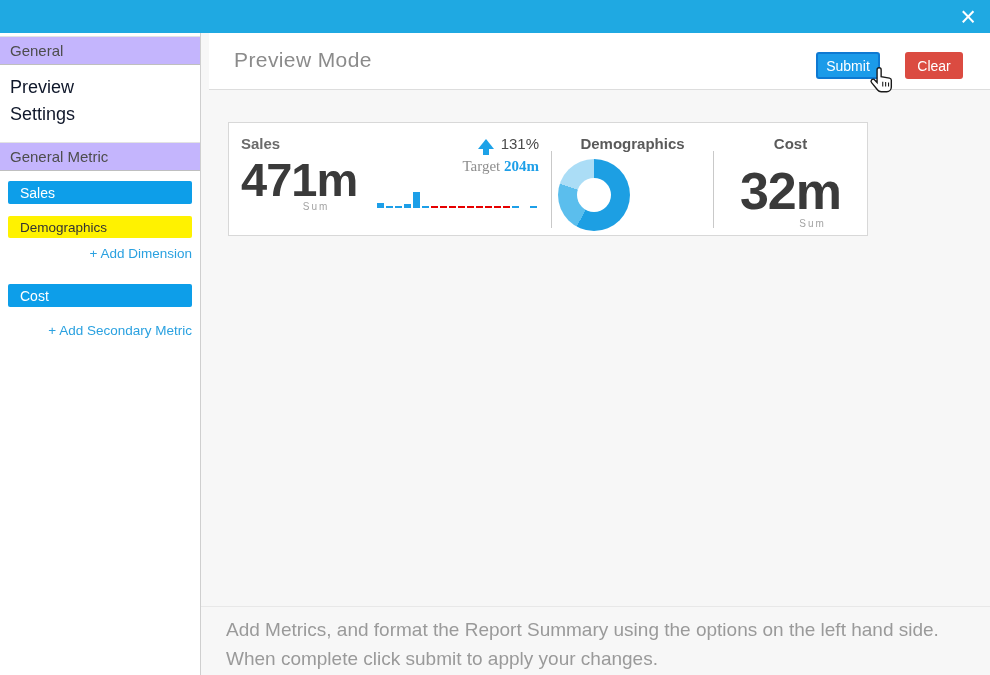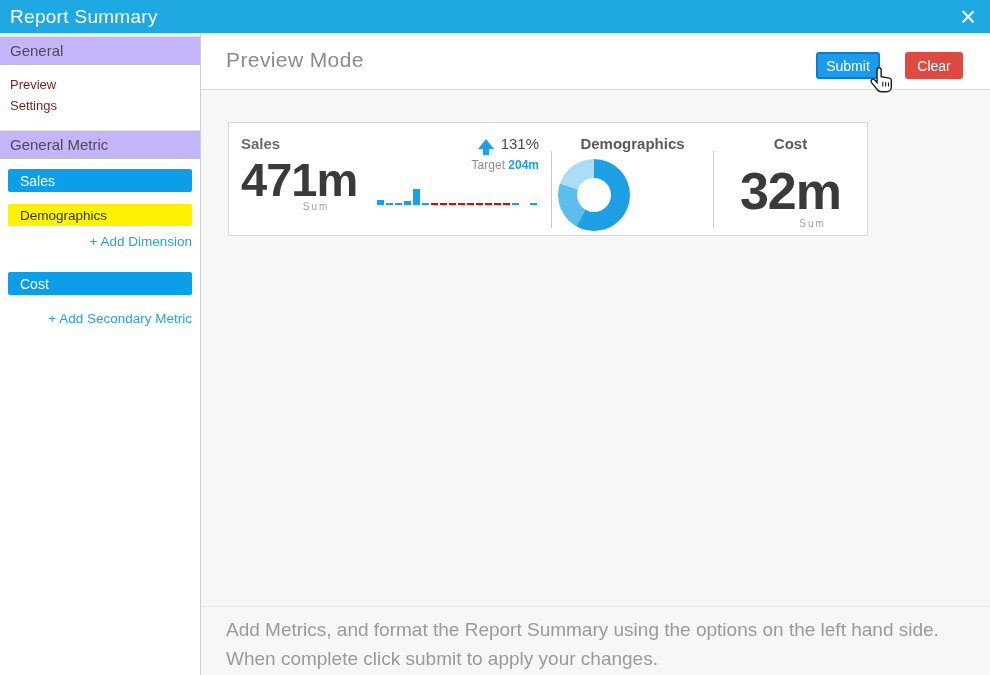--- a/index.html
+++ b/index.html
@@ -9,29 +9,29 @@
   
   .titlebar { position:absolute; left:0; top:0; right:0; height:33px; background:#1FA9E2; display:flex; align-items:center; padding:0 14px 0 10px; }
   .titlebar .title { color:#fff; font-size:19px; font-weight:400; letter-spacing:.3px; }
   .titlebar .close { margin-left:auto; color:#fff; font-size:27px; font-weight:300; line-height:28px; cursor:pointer; }
 
   
   .sidebar { position:absolute; left:0; top:33px; width:201px; bottom:0; background:#fff; border-right:1px solid #cfcfcf; }
   .sec-header { height:29px; background:#c4b5fd; border-top:1px solid #e3e3e3; border-bottom:1px solid #bfbfbf; display:flex; align-items:center; padding:0 10px; color:#4d4d4d; font-size:15px; }
   .sec-header.first { margin-top:3px; }
   .sec-links { padding:9px 0 14px; }
-  .sec-link { display:block; padding:3px 10px; color:#7f1d1d; font-size:13px; cursor:pointer; text-decoration:none; }
+  .sec-link { display:block; padding:3px 10px; color:#0f172a; font-size:18px; cursor:pointer; text-decoration:none; }
   .pill { margin:10px 8px 12px; height:23px; display:flex; align-items:center; padding:0 12px; border-radius:2px; font-size:14px; cursor:pointer; }
   .pill.blue { background:#0D9EE9; color:#fff; }
   .pill.yellow { background:#FFF200; color:#333; margin-bottom:4px; height:22px; font-size:13.5px; }
   .add-link { display:block; text-align:right; padding:4px 8px 13px; color:#2AA1E0; font-size:13.5px; cursor:pointer; }
 
   
   .main { position:absolute; left:201px; top:33px; right:0; bottom:0; background:#F7F7F7; }
-  .main-header { position:absolute; left:0; right:0; top:0; height:57px; background:#fff; border-bottom:1px solid #ddd; }
+  .main-header { position:absolute; left:8px; right:0; top:0; height:57px; background:#fff; border-bottom:1px solid #ddd; }
   .preview-title { position:absolute; left:25px; top:15px; font-size:21px; color:#8b8b8b; font-weight:400; letter-spacing:.4px; }
   .btn { position:absolute; top:19px; height:27px; border-radius:3px; color:#fff; font-size:14px; display:flex; align-items:center; justify-content:center; cursor:pointer; }
   .btn-submit { right:110px; width:64px; background:#1B9BE9; border:2px solid #0E79D2; }
   .btn-clear  { right:27px; width:58px; background:#DB4B41; border:none; }
 
   
   .card { position:absolute; left:27px; top:89px; width:640px; height:114px; background:#fff; border:1px solid #d8d8d8; display:flex; }
   .v-divider { width:1px; background:#c9c9c9; margin-top:28px; height:77px; }
 
   .sales-block { width:322px; padding:12px 12px 0 12px; }
@@ -40,21 +40,21 @@
   .change-wrap { margin-left:auto; display:flex; align-items:center; }
   .up-arrow { width:0; height:0; border-left:8px solid transparent; border-right:8px solid transparent; border-bottom:10px solid #1DA2E8; position:relative; margin-right:7px; }
   .up-arrow::after { content:""; position:absolute; left:-3px; top:10px; width:6px; height:6px; background:#1DA2E8; }
   .change-val { font-size:15px; color:#4a4a4a; }
   .sales-main { display:flex; margin-top:4px; }
   .big-num-wrap { text-align:center; }
   .big-num { font-size:47px; font-weight:bold; color:#3a3a3a; line-height:1.0; letter-spacing:-1px; }
   .agg { font-size:10px; color:#a3a3a3; letter-spacing:2px; }
   .big-num-wrap .agg { display:block; margin-top:-2px; margin-left:34px; }
   .sales-right { margin-left:auto; padding-top:2px; }
-  .target-line { text-align:right; font-size:12px; color:#8e8e8e; }
+  .target-line { text-align:right; font-size:15px; color:#8e8e8e;font-family:Liberation Serif, serif; }
   .target-line b { color:#1D9FE8; font-weight:bold; }
   .spark { margin-top:9px; display:flex; align-items:flex-end; height:24px; }
   .spark .pt { width:7px; margin-right:2px; }
 
   .demo-block { width:161px; padding-top:12px; }
   .demo-title { text-align:center; font-size:15px; font-weight:bold; color:#5a5a5a; }
   .demo-body { display:flex; margin-top:7px; padding-left:6px; }
   .donut { width:72px; height:72px; border-radius:50%; position:relative; flex:0 0 72px; }
   .donut::after { content:""; position:absolute; left:19px; top:19px; width:34px; height:34px; border-radius:50%; background:#fff; }
   .legend { margin-left:7px; margin-top:9px; }
@@ -71,21 +71,20 @@
   .footer-note { position:absolute; left:25px; top:582px; width:716px; font-size:19px; color:#9a9a9a; line-height:1.55; }
 
   .cursor { position:absolute; left:869px; top:66px; z-index:50; pointer-events:none; }
 </style>
 </head>
 <body>
 
 <div class="window">
 
   <div class="titlebar">
-    <span class="title">Report Summary</span>
     <span class="close">×</span>
   </div>
 
   <div class="sidebar">
     <div class="sec-header first">General</div>
     <div class="sec-links">
       <a class="sec-link">Preview</a>
       <a class="sec-link">Settings</a>
     </div>
 

